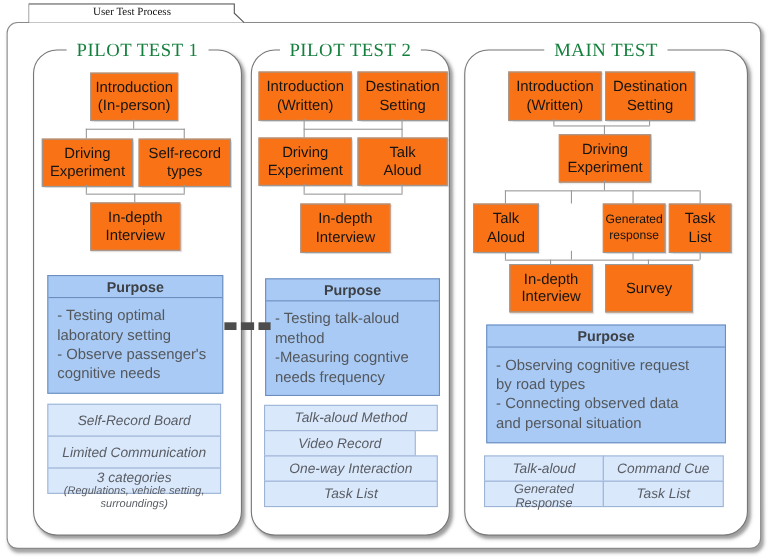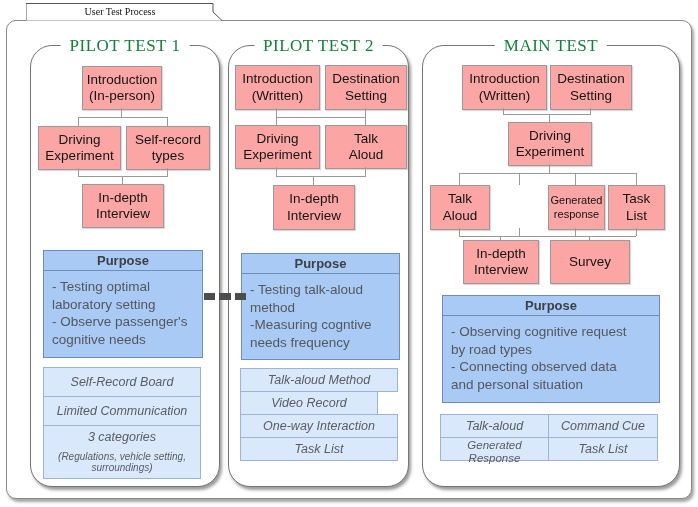--- a/index.html
+++ b/index.html
@@ -12,21 +12,21 @@
   .tab svg{position:absolute;left:0;top:0;}
   .tab-label{position:absolute;left:0;top:0;width:188px;height:17px;
          display:flex;align-items:center;justify-content:center;
          font-family:"Liberation Serif",serif;font-size:10px;color:#111;}
   .col{position:absolute;top:45px;height:440px;border:1px solid #767676;
          border-radius:22px;background:#fff;
          box-shadow:2px 3px 3px rgba(60,60,60,.5);}
   .col-title{position:absolute;top:-10px;left:50%;transform:translateX(-50%);
          background:#fff;padding:0 9px;white-space:nowrap;
          font-family:"Liberation Serif",serif;font-size:17px;letter-spacing:.5px;color:#15803d;}
-  .fbox{position:absolute;background:#fca5a5;border:1px solid #9a9a9a;
+  .fbox{position:absolute;background:#f97316;border:1px solid #9a9a9a;
          display:flex;align-items:center;justify-content:center;text-align:center;
          font-size:13.5px;line-height:1.22;color:#141414;white-space:pre-line;
          box-shadow:1px 1px 1px rgba(0,0,0,.15);}
   .fbox.small{font-size:11px;}
   .h,.v{position:absolute;background:#9a9a9a;}
   .h{height:1px;} .v{width:1px;}
   .purpose{position:absolute;background:#a9caf4;border:1px solid #6c8ebf;}
   .purpose-header{height:19px;border-bottom:1px solid #6c8ebf;
          display:flex;align-items:center;justify-content:center;
          font-weight:bold;font-size:13px;color:#3d4146;}
@@ -81,21 +81,21 @@
   <div class="purpose" style="left:43px;top:250px;width:158px;height:106px;">
     <div class="purpose-header">Purpose</div>
     <div class="purpose-body">- Testing optimal
 laboratory setting
 - Observe passenger's
 cognitive needs</div>
   </div>
 
   <div class="feat" style="left:43px;top:367px;width:158px;height:30px;">Self-Record Board</div>
   <div class="feat" style="left:43px;top:396px;width:158px;height:30px;">Limited Communication</div>
-  <div class="feat" style="left:43px;top:425px;width:158px;height:54px;">
+  <div class="feat" style="left:43px;top:425px;width:158px;height:24px;">
     <span>3 categories</span>
       <span class="note">(Regulations, vehicle setting, surroundings)</span>
   </div>
 
   <div class="col" style="left:228px;width:179px;">
     <div class="col-title">PILOT TEST 2</div>
   </div>
 
   <div class="fbox" style="left:235px;top:65px;width:83px;height:43px;">Introduction
 (Written)</div>

